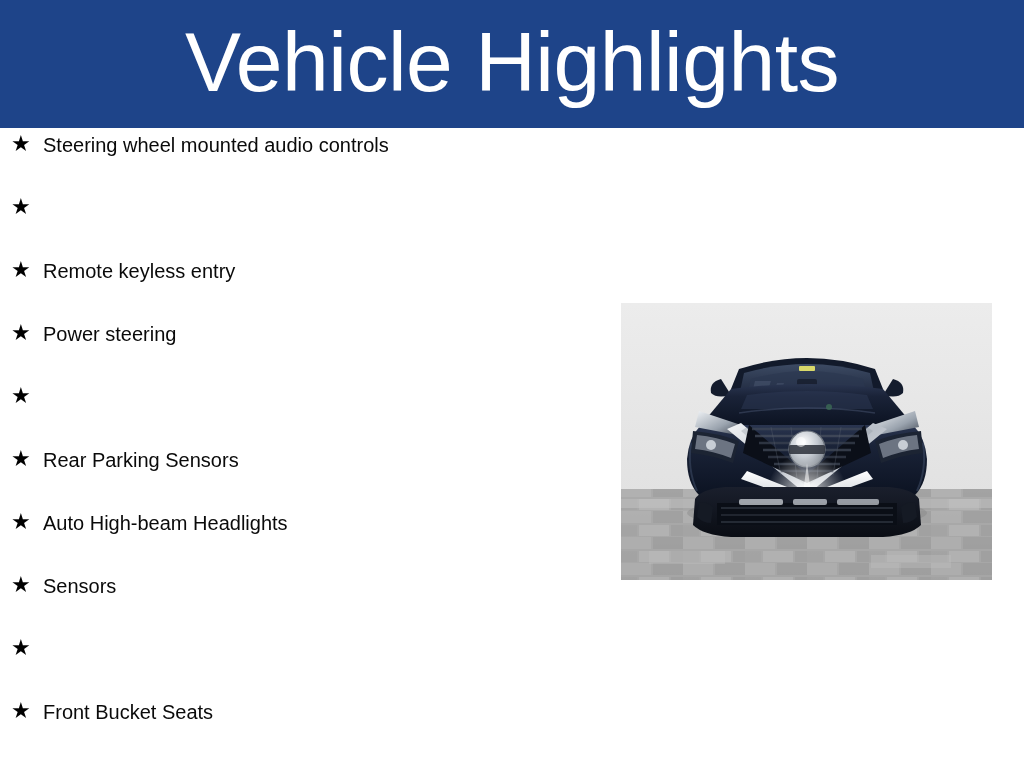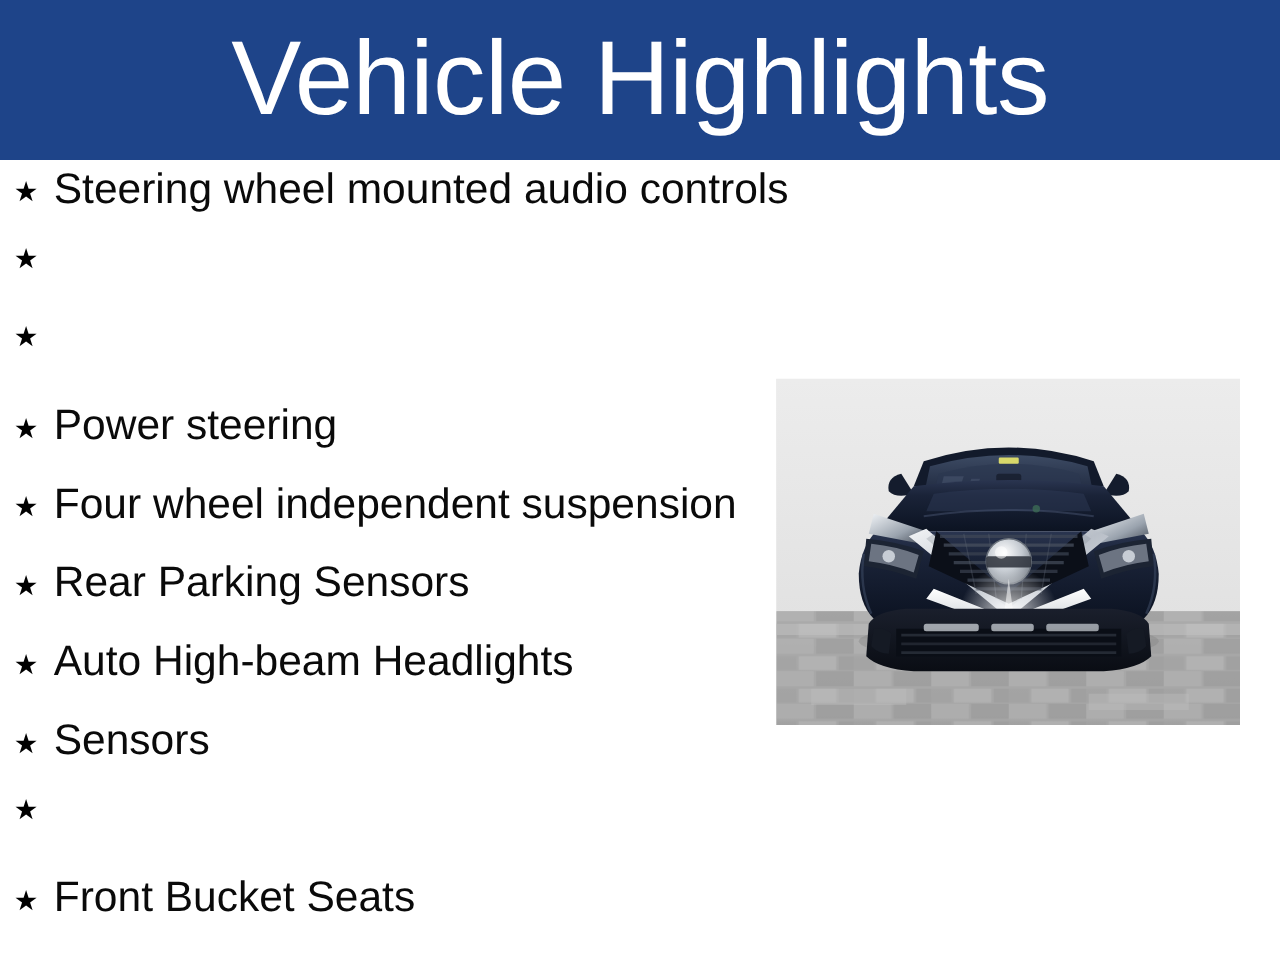--- a/index.html
+++ b/index.html
@@ -65,21 +65,21 @@
     font-size: 22px;
     line-height: 1;
     width: 32px;
     flex: 0 0 32px;
     transform: translateY(-1px);
   }
 
   .feature-label {
     color: #0a0a0a;
     font-family: "Liberation Sans", sans-serif;
-    font-size: 34px;
+    font-size: 20px;
     font-weight: 400;
     line-height: 1;
     white-space: nowrap;
   }
 
   
   #vehicle-photo {
     position: absolute;
     left: 621px;
     top: 303px;
@@ -103,28 +103,28 @@
   <ul id="feature-list">
     <li class="feature-item">
       <span class="bullet-star">★</span>
       <span class="feature-label">Steering wheel mounted audio controls</span>
     </li>
     <li class="feature-item">
       <span class="bullet-star">★</span>
     </li>
     <li class="feature-item">
       <span class="bullet-star">★</span>
+      <span class="feature-label">Remote keyless entry</span>
     </li>
     <li class="feature-item">
       <span class="bullet-star">★</span>
       <span class="feature-label">Power steering</span>
     </li>
     <li class="feature-item">
       <span class="bullet-star">★</span>
-      <span class="feature-label">Four wheel independent suspension</span>
     </li>
     <li class="feature-item">
       <span class="bullet-star">★</span>
       <span class="feature-label">Rear Parking Sensors</span>
     </li>
     <li class="feature-item">
       <span class="bullet-star">★</span>
       <span class="feature-label">Auto High-beam Headlights</span>
     </li>
     <li class="feature-item">

